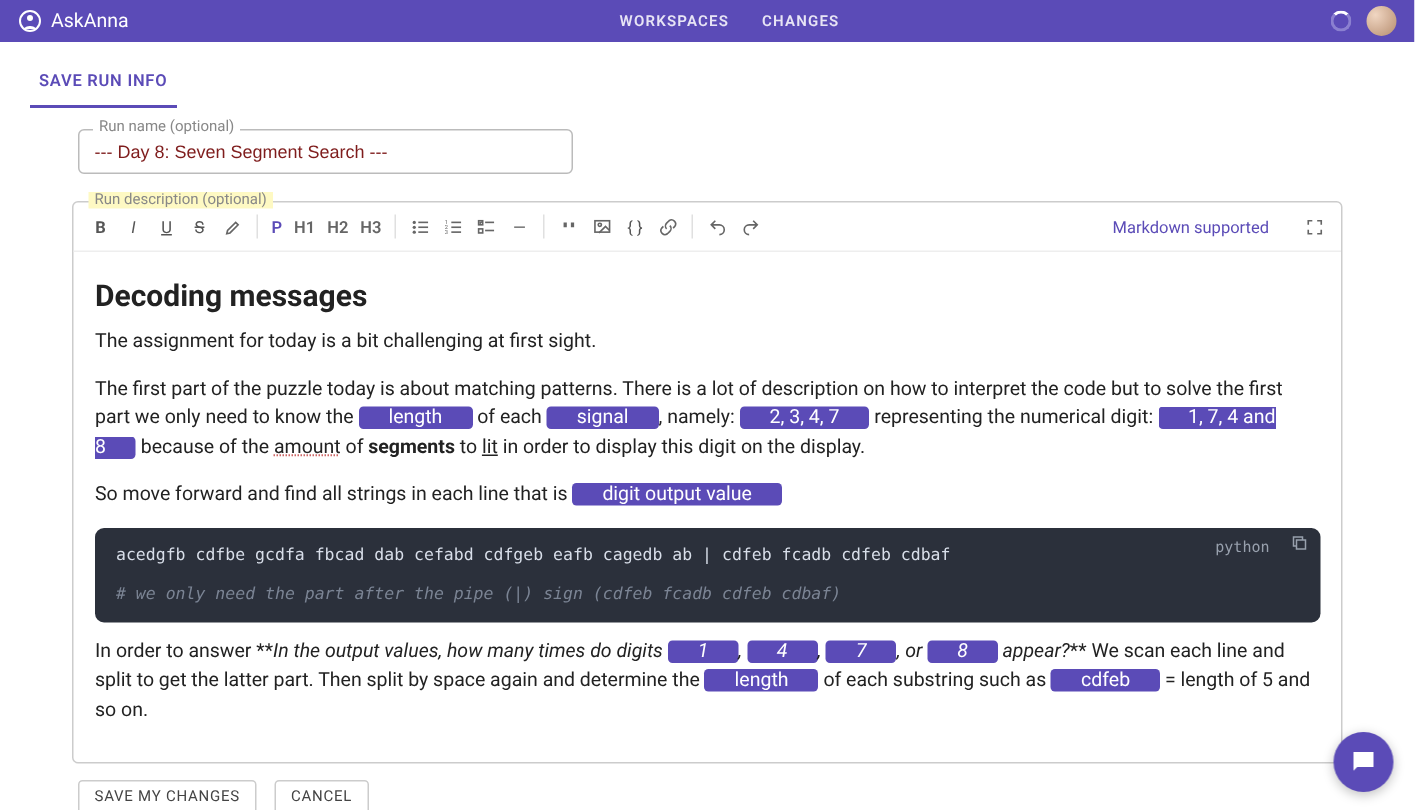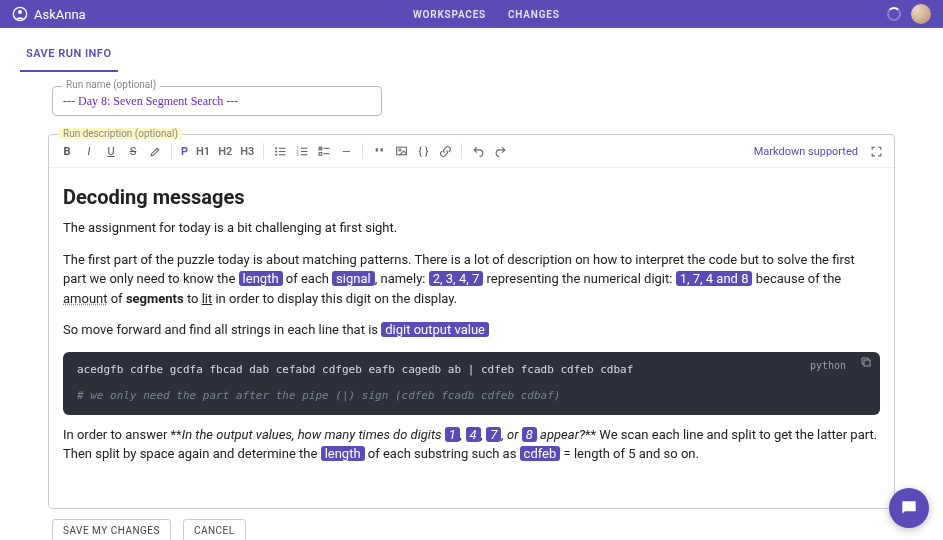--- a/index.html
+++ b/index.html
@@ -30,43 +30,43 @@
 
   .page { padding:0 4px; }
 
   .tab-strip { padding: 14px 16px 0 16px; }
   .tab { display:inline-block; color:#5b4bb7; font-size:11px; font-weight:600; letter-spacing:0.5px; padding:0 6px 10px; border-bottom:2px solid #5b4bb7; cursor:pointer; }
 
   .field-wrap { margin:14px 48px 0 48px; position:relative; }
   .field-label { position:absolute; top:-7px; left:10px; background:#fff; padding:0 4px; font-size:10px; color:#888; }
   .text-input {
     width:330px; height:30px; border:1px solid #bbb; border-radius:4px; padding:0 10px;
-    font-size:12px; color:#6d28d9;font-family:Liberation Serif, serif;
+    font-size:12px; color:#7f1d1d;
   }
 
   .desc-wrap { margin:18px 44px 0 44px; border:1px solid #ccc; border-radius:4px; position:relative; }
   .desc-label { position:absolute; top:-7px; left:10px; background:#fef9c3; padding:0 4px; font-size:10px; color:#888; }
 
   .toolbar {
     display:flex; align-items:center; gap:2px; padding:6px 8px; border-bottom:1px solid #eee;
     font-size:11px; color:#555;
   }
   .toolbar .btn { width:20px; height:20px; display:flex; align-items:center; justify-content:center; cursor:pointer; border-radius:3px; }
   .toolbar .sep { width:1px; height:16px; background:#e0e0e0; margin:0 4px; }
   .toolbar .txt-btn { font-weight:600; font-size:11px; color:#666; padding:0 3px; cursor:pointer; }
   .toolbar .spacer { flex:1; }
-  .markdown-link { color:#5b4bb7; font-size:11px; cursor:pointer; margin-right:6px;text-align:center; }
+  .markdown-link { color:#5b4bb7; font-size:11px; cursor:pointer; margin-right:18px;text-align:center; }
 
   .editor {
     padding:10px 14px 14px; height:340px; overflow:auto;
     font-size:13px; line-height:1.5; color:#222;
   }
   .editor h2 { font-size:20px; font-weight:700; margin:4px 0 6px; }
   .editor p { margin:6px 0 12px; }
-  .hl { background:#5b4bb7; color:#fff; border-radius:3px; padding:0 4px;margin-top:30px; }
+  .hl { background:#5b4bb7; color:#fff; border-radius:3px; padding:0 20px;margin-top:30px; }
   .ulink { text-decoration:underline dotted #c66; text-decoration-skip-ink:none; }
   .uline { text-decoration:underline; }
 
   .codeblock {
     background:#2b303b; color:#d8dee9; border-radius:6px; padding:10px 14px;
     font-family: "SFMono-Regular", Consolas, monospace; font-size:11px; position:relative;
     margin:8px 0 10px;
   }
   .codeblock .lang { position:absolute; top:6px; right:34px; font-size:10px; color:#98a0ad; }
   .codeblock .copy { position:absolute; top:4px; right:8px; color:#98a0ad; cursor:pointer; }

